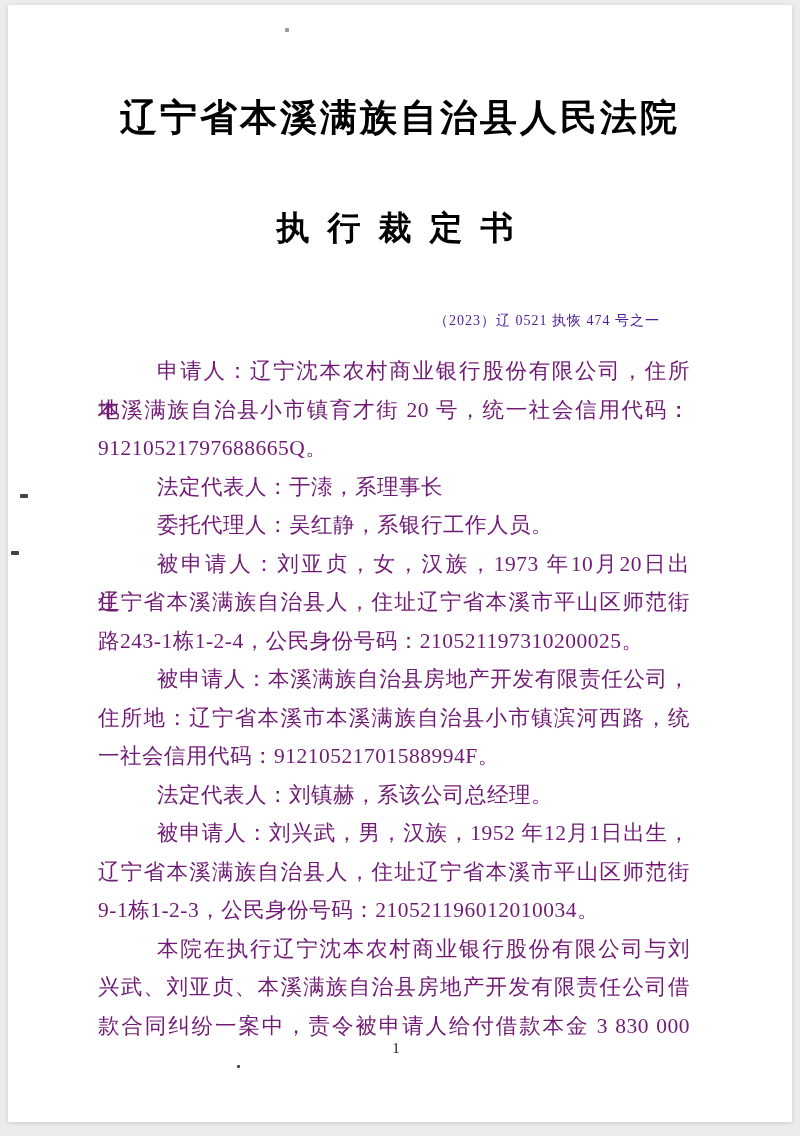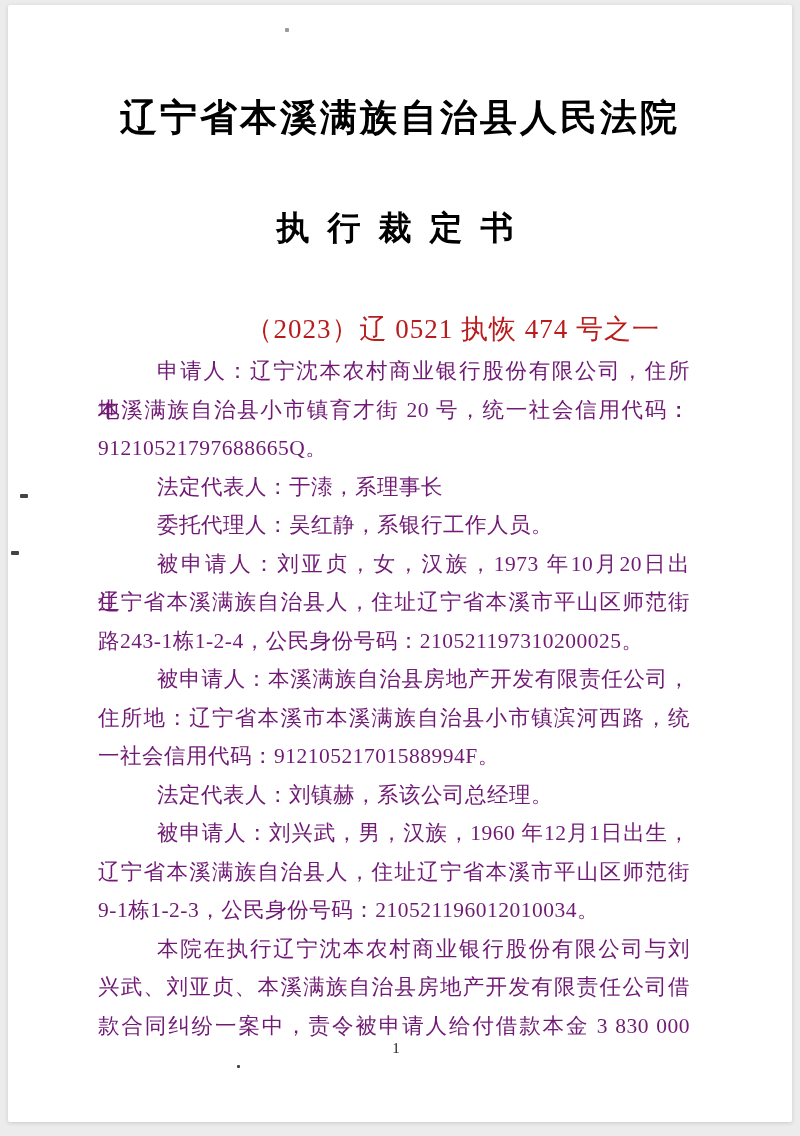--- a/index.html
+++ b/index.html
@@ -17,22 +17,22 @@
     position:absolute;left:0;top:97px;width:800px;margin:0;
     text-align:center;font-size:37px;line-height:42px;font-weight:700;
     letter-spacing:3px;color:#000;
   }
   .doc-title{
     position:absolute;left:0;top:205px;width:800px;margin:4px;
     text-align:center;font-size:33px;line-height:38px;font-weight:800;
     letter-spacing:18px;color:#000;
   }
   .case-number{
-    position:absolute;right:140px;top:316px;
-    font-size:27px;line-height:26px;color:#b91c1c;letter-spacing:1px;
+    position:absolute;right:140px;top:308px;
+    font-size:14px;line-height:26px;color:#4c1d95;letter-spacing:1px;
   }
   .doc-body{
     position:absolute;left:98px;top:352px;width:592px;color:#701a75;
   }
   .line{
     font-size:21.5px;line-height:38.5px;height:38.5px;
     white-space:pre-wrap;letter-spacing:0.5px;
   }
   .line.full{text-align:justify;text-align-last:justify;}
   .line.indent{text-indent:59px;}
@@ -60,21 +60,21 @@
     <div class="line">91210521797688665Q。</div>
     <div class="line indent">法定代表人：于溙，系理事长</div>
     <div class="line indent">委托代理人：吴红静，系银行工作人员。</div>
     <div class="line indent full">被申请人：刘亚贞，女，汉族，1973 年10月20日出生，</div>
     <div class="line full">辽宁省本溪满族自治县人，住址辽宁省本溪市平山区师范街</div>
     <div class="line">路243-1栋1-2-4，公民身份号码：210521197310200025。</div>
     <div class="line indent full">被申请人：本溪满族自治县房地产开发有限责任公司，</div>
     <div class="line full">住所地：辽宁省本溪市本溪满族自治县小市镇滨河西路，统</div>
     <div class="line">一社会信用代码：91210521701588994F。</div>
     <div class="line indent">法定代表人：刘镇赫，系该公司总经理。</div>
-    <div class="line indent full">被申请人：刘兴武，男，汉族，1960 年12月1日出生，</div>
+    <div class="line indent full">被申请人：刘兴武，男，汉族，1952 年12月1日出生，</div>
     <div class="line full">辽宁省本溪满族自治县人，住址辽宁省本溪市平山区师范街</div>
     <div class="line">9-1栋1-2-3，公民身份号码：210521196012010034。</div>
     <div class="line indent full">本院在执行辽宁沈本农村商业银行股份有限公司与刘</div>
     <div class="line full">兴武、刘亚贞、本溪满族自治县房地产开发有限责任公司借</div>
     <div class="line full">款合同纠纷一案中，责令被申请人给付借款本金 3 830 000</div>
   </div>
 
 <div class="page-number">1</div>
 
 <div class="speck light" style="left:285px;top:28px;width:4px;height:4px;"></div>

